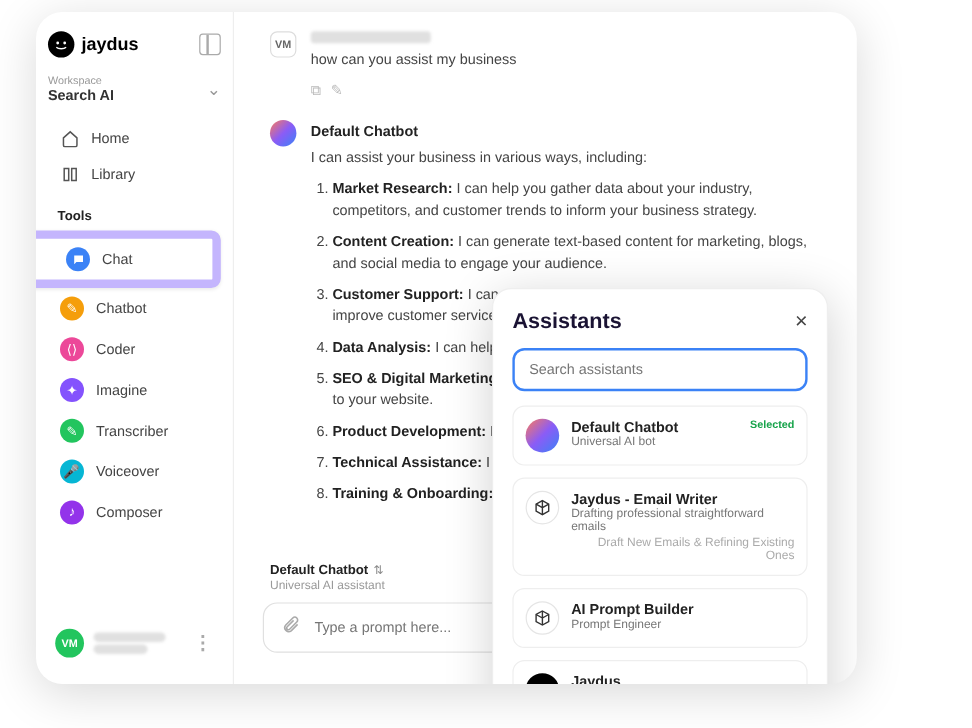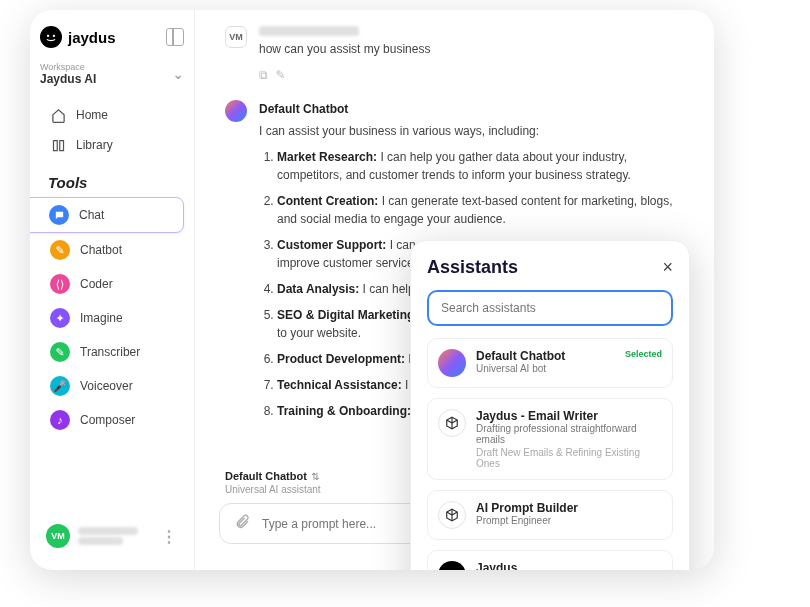--- a/index.html
+++ b/index.html
@@ -12,22 +12,22 @@
     .logo-text { font-weight: 600; font-size: 15px; }
     .collapse-icon { margin-left: auto; width: 18px; height: 18px; border: 1.5px solid #aaa; border-radius: 3px; position: relative; }
     .collapse-icon::after { content: ''; position: absolute; left: 5px; top: 0; bottom: 0; width: 1.5px; background: #aaa; }
     .workspace { margin-bottom: 14px; display: flex; align-items: center; cursor: pointer; justify-content: space-between; }
     .workspace-inner { flex: 1; }
     .workspace-label { font-size: 9px; color: #999; }
     .workspace-name { font-size: 12px; font-weight: 600; color: #333; }
     .chev { color: #999; font-size: 14px; }
     .nav-item { display: flex; align-items: center; gap: 10px; padding: 7px 10px; font-size: 12px; color: #444; border-radius: 8px; cursor: pointer; }
     .nav-item .icon { width: 16px; height: 16px; display: flex; align-items: center; justify-content: center; }
-    .section-label { font-size: 15px; font-weight: 700; color: #222; margin: 14px 0 6px 8px; font-style: italic; }
-    .nav-item.active { background: #fff; border: 1px solid #c4b5fd; box-shadow: 0 1px 3px rgba(0,0,0,0.08); margin-left: -20px; padding-left: 28px; }
+    .section-label { font-size: 11px; font-weight: 700; color: #222; margin: 14px 0 6px 8px; }
+    .nav-item.active { background: #fff; border: 7px solid #c4b5fd; box-shadow: 0 1px 3px rgba(0,0,0,0.08); margin-left: -20px; padding-left: 28px; }
     .tool-icon { width: 20px; height: 20px; border-radius: 50%; display: flex; align-items: center; justify-content: center; font-size: 11px; color: #fff; }
     .user-row { margin-top: auto; display: flex; align-items: center; gap: 8px; padding: 6px; }
     .avatar-sm { width: 24px; height: 24px; border-radius: 50%; display: flex; align-items: center; justify-content: center; font-size: 9px; font-weight: 600; color: #fff; }
     .user-blur { flex: 1; }
     .blur-line { height: 8px; background: #e0e0e0; border-radius: 4px; margin: 2px 0; filter: blur(1.5px); }
     .dots { color: #aaa; letter-spacing: 1px; font-weight: 900; }
     .main { flex: 1; display: flex; flex-direction: column; overflow: hidden; }
     .chat-area { flex: 1; overflow-y: auto; padding: 16px 30px 4px 30px; }
     .msg { display: flex; gap: 12px; margin-bottom: 16px; }
     .msg-avatar { width: 22px; height: 22px; border-radius: 6px; display: flex; align-items: center; justify-content: center; font-size: 9px; font-weight: 700; color: #666; flex-shrink: 0; }
@@ -56,21 +56,21 @@
     .close-btn { margin-left: auto; font-size: 18px; color: #444; cursor: pointer; }
     .search-input { width: 100%; border: 2px solid #3b82f6; border-radius: 10px; padding: 9px 12px; font-size: 12px; color: #bbb; outline: none; margin-bottom: 12px; }
     .asst { border: 1px solid #eee; border-radius: 10px; padding: 10px; display: flex; gap: 10px; margin-bottom: 10px; cursor: pointer; }
     .asst-icon-wrap { width: 28px; height: 28px; border-radius: 50%; display: flex; align-items: center; justify-content: center; flex-shrink: 0; }
     .asst-icon-wrap.ring { border: 1px solid #e5e5e5; color: #333; }
     .asst-icon-wrap.grad { background: linear-gradient(135deg, #fd7b5a 0%, #8b5cf6 50%, #3b82f6 100%); }
     .asst-icon-wrap.black { background: #000; }
     .asst-body { flex: 1; min-width: 0; }
     .asst-name { font-weight: 700; font-size: 12px; color: #222; }
     .asst-sub { font-size: 10px; color: #777; }
-    .asst-hint { font-size: 10px; color: #aaa; margin-top: 2px; }
+    .asst-hint { font-size: 10px; color: #aaa; margin-top: 2px; text-align: right; }
     .selected-badge { font-size: 9px; font-weight: 700; color: #16a34a; }
     .icon svg { display: block; }
   </style>
 </head>
 <body>
 
 <div class="app">
 
   <aside class="sidebar">
     <div class="logo-row">
@@ -80,21 +80,21 @@
             <circle cx="17" cy="10" r="2"></circle>
             <path d="M5 16c3 3 11 3 14 0" stroke="#fff" stroke-width="2" fill="none"></path>
           </svg>
       </span>
       <span class="logo-text">jaydus</span>
       <span class="collapse-icon"></span>
     </div>
     <div class="workspace">
       <div class="workspace-inner">
         <div class="workspace-label">Workspace</div>
-        <div class="workspace-name">Jaydus AI</div>
+        <div class="workspace-name">Search AI</div>
       </div>
       <span class="chev">⌄</span>
     </div>
 
     <div class="nav-item">
       <span class="icon">
         <svg width="15" height="15" viewBox="0 0 24 24" fill="none" stroke="#555" stroke-width="2">
             <path d="M3 11l9-8 9 8v10a2 2 0 01-2 2H5a2 2 0 01-2-2V11z"></path>
           </svg>
       </span>

